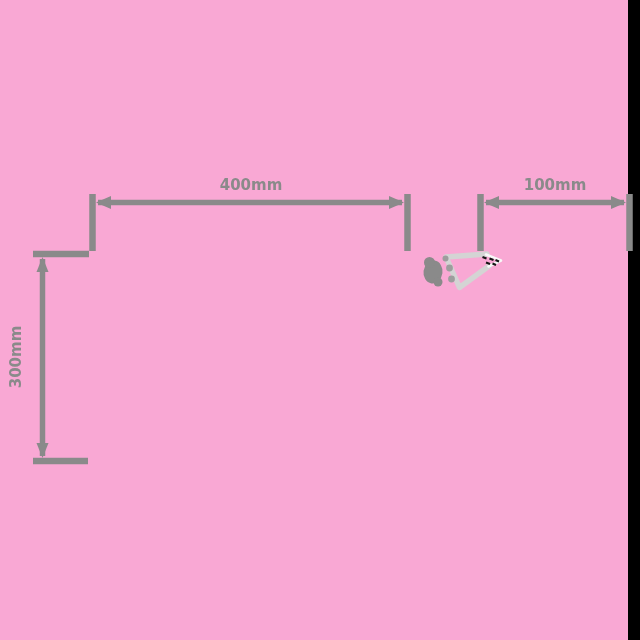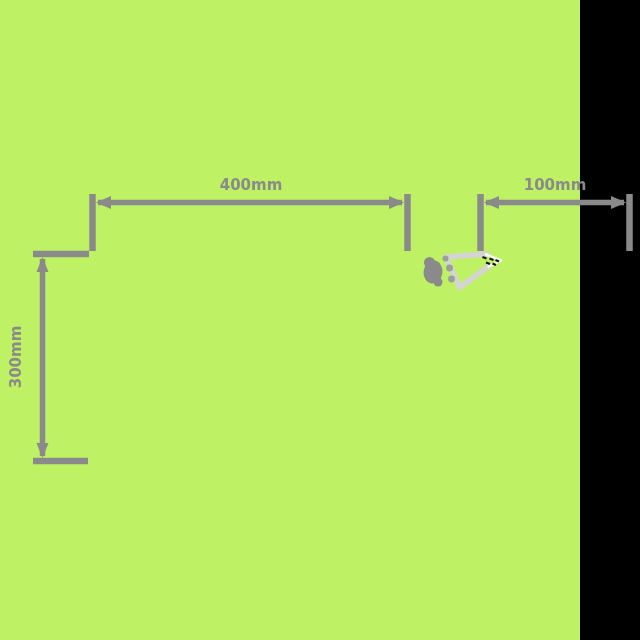--- a/index.html
+++ b/index.html
@@ -6,23 +6,23 @@
     margin: 0;
     padding: 0;
     background: #000000;
     width: 640px;
     height: 640px;
     overflow: hidden;
     font-family: "DejaVu Sans", sans-serif;
   }
   .stage {
     position: relative;
-    width: 580px;
+    width: 628px;
     height: 640px;
-    background: #bef264;
+    background: #f9a8d4;
   }
   svg { display: block; }
   .dim-line {
     stroke: #8a8a8a;
     stroke-width: 5.5;
     fill: none;
   }
   .dim-tick {
     stroke: #8a8a8a;
     stroke-width: 6.5;

